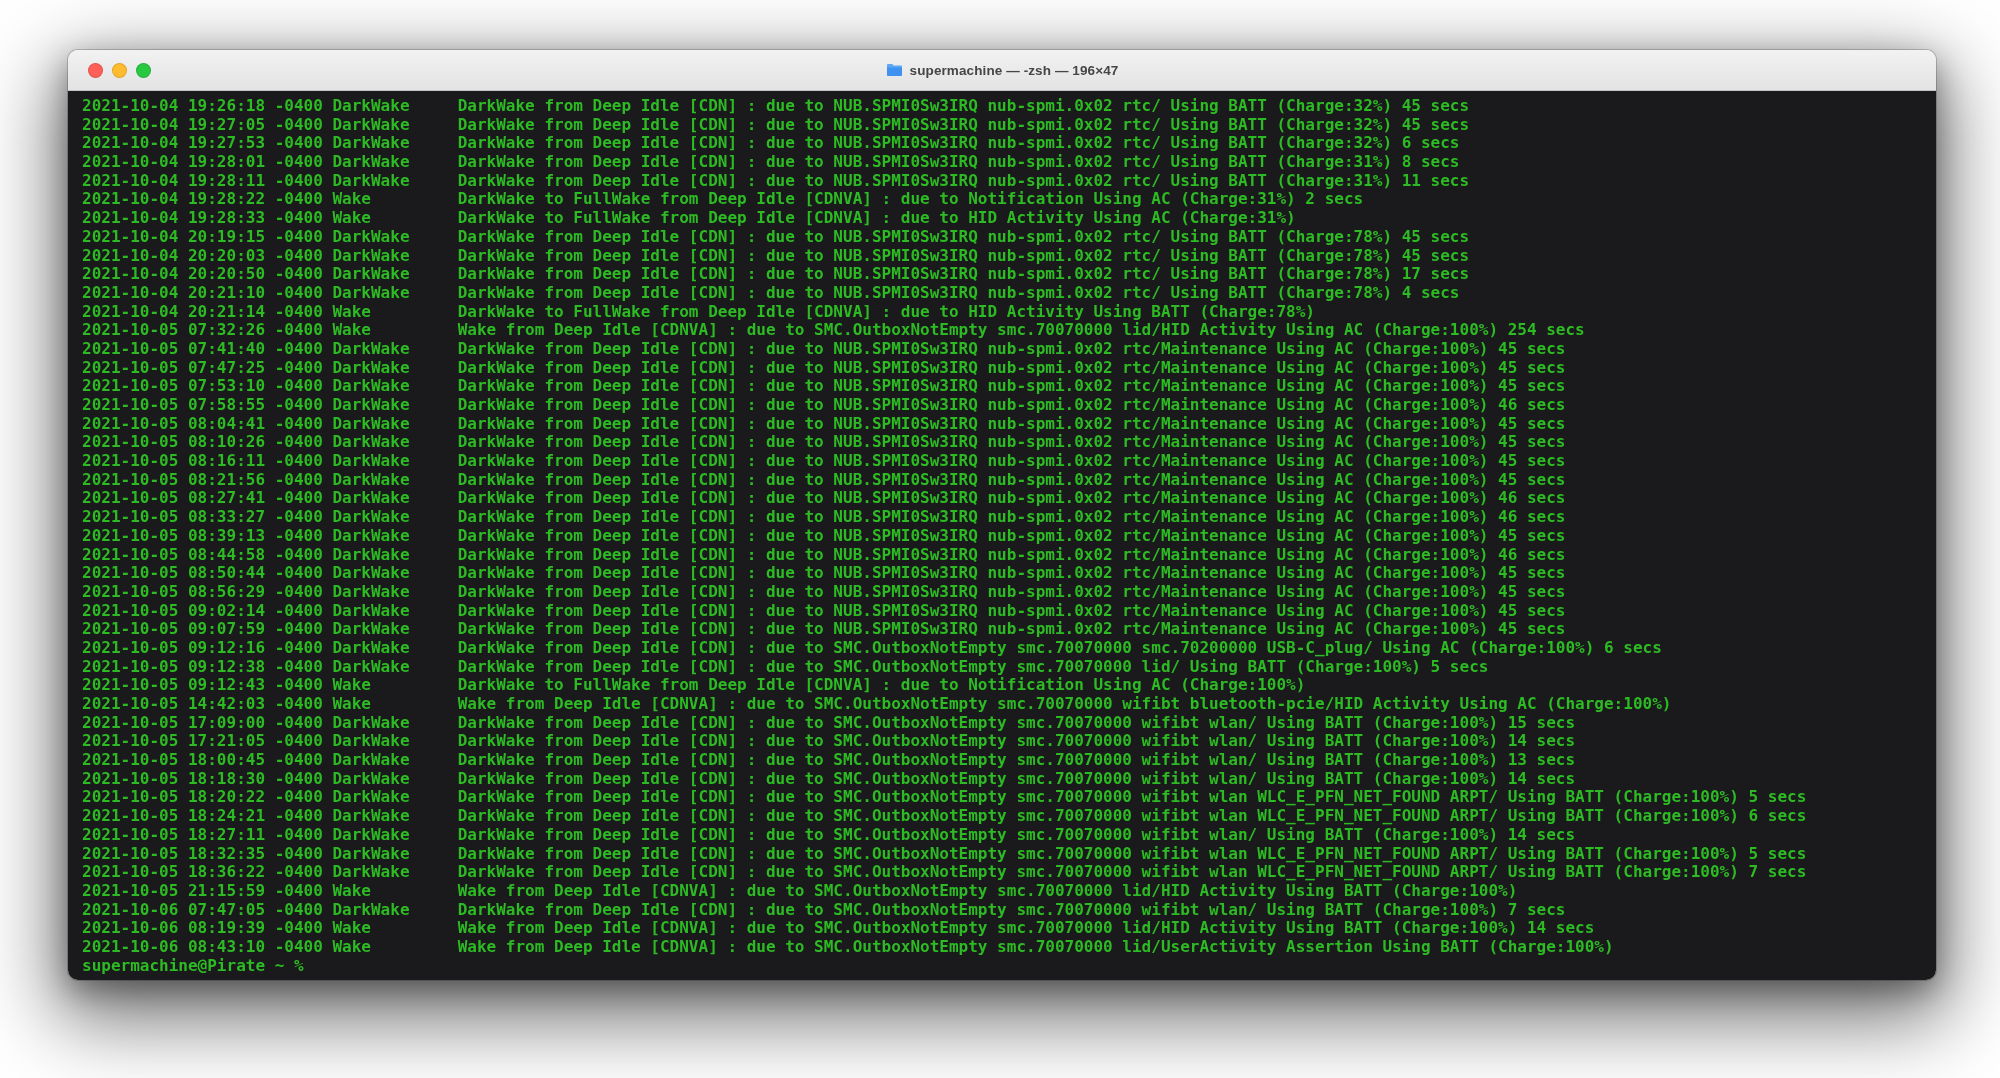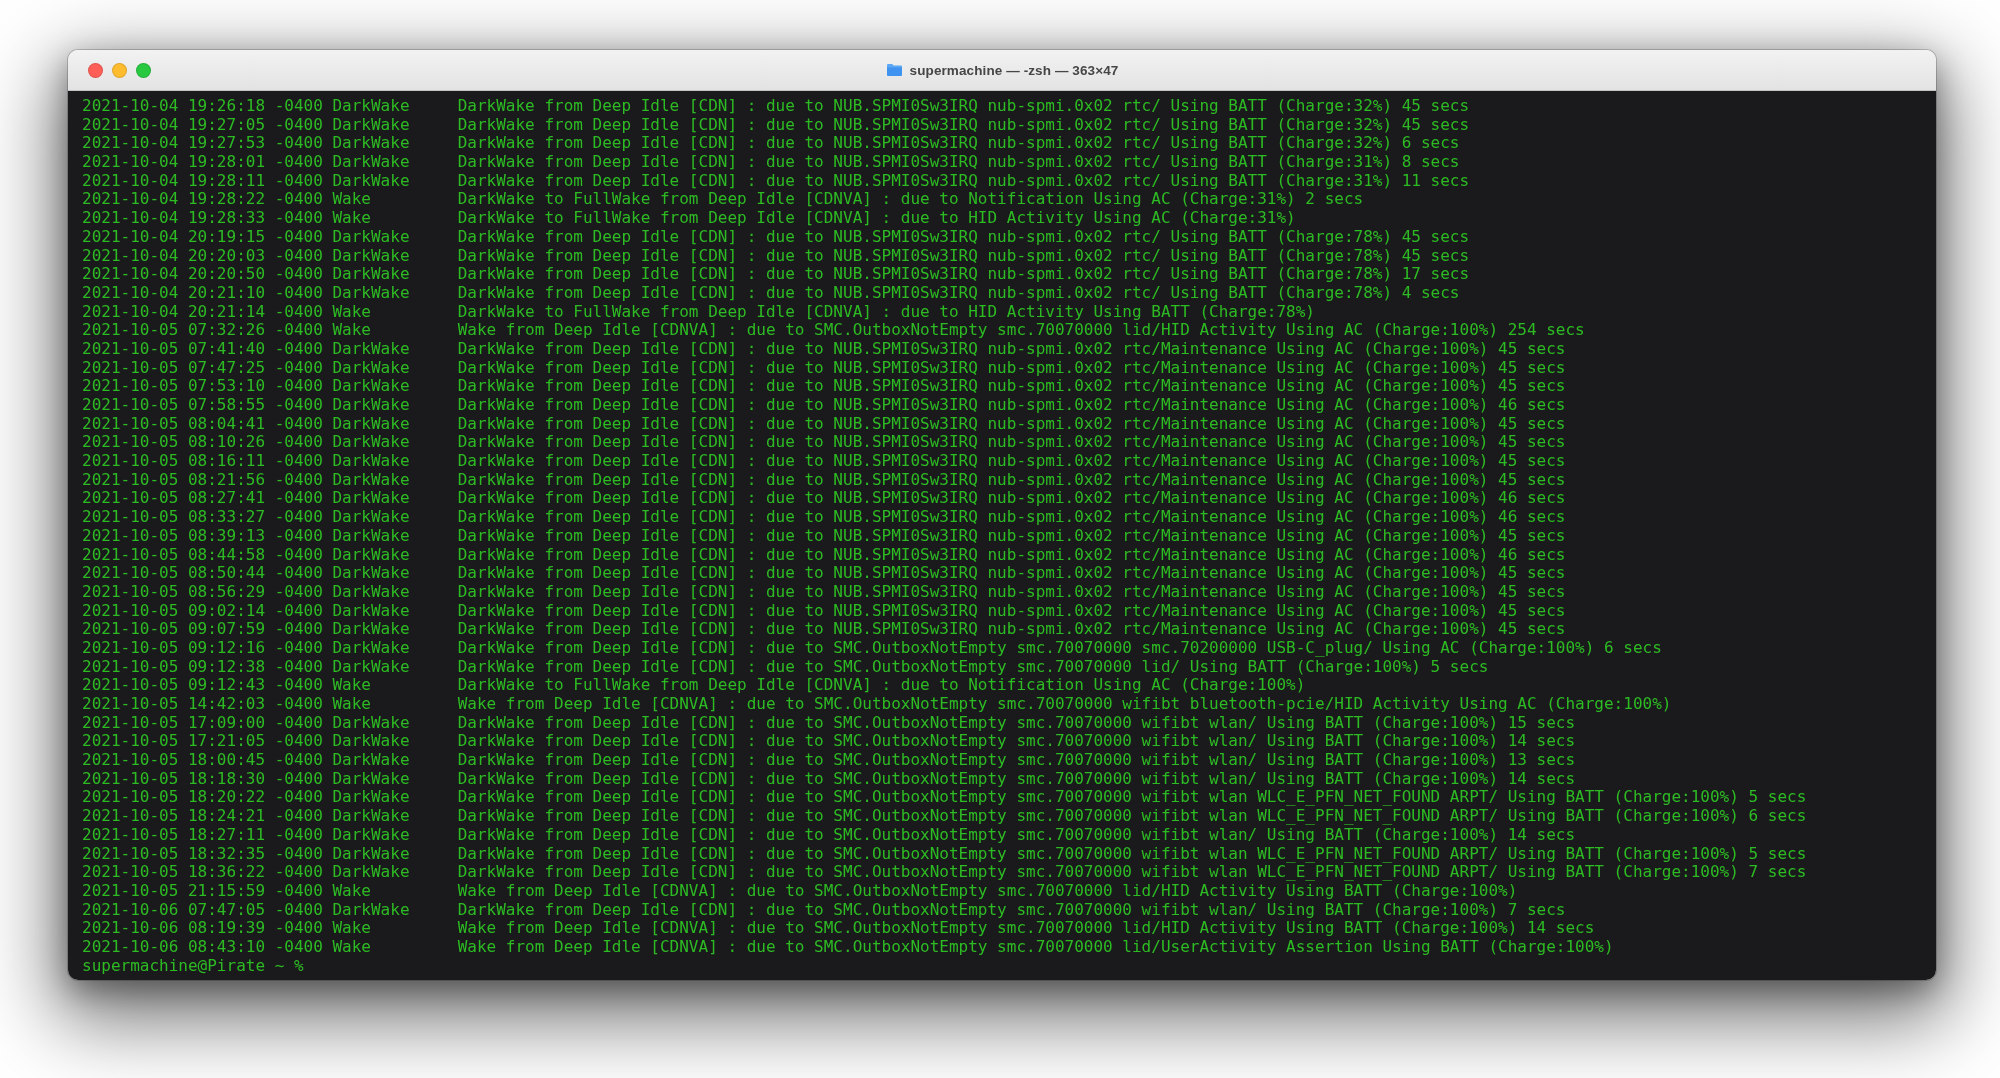--- a/index.html
+++ b/index.html
@@ -61,20 +61,21 @@
     font-weight: bold;
     color: #464646;
     letter-spacing: 0.1px;
   }
   .proxy-icon { display: inline-flex; }
   .term {
     flex: 1 1 auto;
     background: #1a1a1c;
     padding: 6px 14px 0 14px;
     overflow: hidden;
+    font-weight: bold;
   }
   .term pre {
     margin: 0;
     font-family: "DejaVu Sans Mono", monospace;
     font-size: 16px;
     line-height: 18.7px;
     color: #2dbb23;
     white-space: pre;
   }
   .log-line, .prompt-line {
@@ -91,19 +92,19 @@
       <button class="light yellow" aria-label="minimize"></button>
       <button class="light green" aria-label="zoom"></button>
     </div>
     <div class="titletext">
       <span class="proxy-icon">
         <svg width="17" height="14" viewBox="0 0 17 14">
           <path d="M1 2.2 C1 1.5 1.5 1 2.2 1 L6.2 1 L7.6 2.6 L14.8 2.6 C15.5 2.6 16 3.1 16 3.8 L16 11.8 C16 12.5 15.5 13 14.8 13 L2.2 13 C1.5 13 1 12.5 1 11.8 Z" fill="#5ba7f5"></path>
           <path d="M1 4.4 L16 4.4 L16 11.8 C16 12.5 15.5 13 14.8 13 L2.2 13 C1.5 13 1 12.5 1 11.8 Z" fill="#3f92ef"></path>
         </svg>
       </span>
-      <span>supermachine — -zsh — 363×47</span>
+      <span>supermachine — -zsh — 196×47</span>
     </div>
   </div>
   <div class="term">
     <pre id="terminal-log"><div class="log-line">2021-10-04 19:26:18 -0400 DarkWake     DarkWake from Deep Idle [CDN] : due to NUB.SPMI0Sw3IRQ nub-spmi.0x02 rtc/ Using BATT (Charge:32%) 45 secs</div><div class="log-line">2021-10-04 19:27:05 -0400 DarkWake     DarkWake from Deep Idle [CDN] : due to NUB.SPMI0Sw3IRQ nub-spmi.0x02 rtc/ Using BATT (Charge:32%) 45 secs</div><div class="log-line">2021-10-04 19:27:53 -0400 DarkWake     DarkWake from Deep Idle [CDN] : due to NUB.SPMI0Sw3IRQ nub-spmi.0x02 rtc/ Using BATT (Charge:32%) 6 secs</div><div class="log-line">2021-10-04 19:28:01 -0400 DarkWake     DarkWake from Deep Idle [CDN] : due to NUB.SPMI0Sw3IRQ nub-spmi.0x02 rtc/ Using BATT (Charge:31%) 8 secs</div><div class="log-line">2021-10-04 19:28:11 -0400 DarkWake     DarkWake from Deep Idle [CDN] : due to NUB.SPMI0Sw3IRQ nub-spmi.0x02 rtc/ Using BATT (Charge:31%) 11 secs</div><div class="log-line">2021-10-04 19:28:22 -0400 Wake         DarkWake to FullWake from Deep Idle [CDNVA] : due to Notification Using AC (Charge:31%) 2 secs</div><div class="log-line">2021-10-04 19:28:33 -0400 Wake         DarkWake to FullWake from Deep Idle [CDNVA] : due to HID Activity Using AC (Charge:31%)</div><div class="log-line">2021-10-04 20:19:15 -0400 DarkWake     DarkWake from Deep Idle [CDN] : due to NUB.SPMI0Sw3IRQ nub-spmi.0x02 rtc/ Using BATT (Charge:78%) 45 secs</div><div class="log-line">2021-10-04 20:20:03 -0400 DarkWake     DarkWake from Deep Idle [CDN] : due to NUB.SPMI0Sw3IRQ nub-spmi.0x02 rtc/ Using BATT (Charge:78%) 45 secs</div><div class="log-line">2021-10-04 20:20:50 -0400 DarkWake     DarkWake from Deep Idle [CDN] : due to NUB.SPMI0Sw3IRQ nub-spmi.0x02 rtc/ Using BATT (Charge:78%) 17 secs</div><div class="log-line">2021-10-04 20:21:10 -0400 DarkWake     DarkWake from Deep Idle [CDN] : due to NUB.SPMI0Sw3IRQ nub-spmi.0x02 rtc/ Using BATT (Charge:78%) 4 secs</div><div class="log-line">2021-10-04 20:21:14 -0400 Wake         DarkWake to FullWake from Deep Idle [CDNVA] : due to HID Activity Using BATT (Charge:78%)</div><div class="log-line">2021-10-05 07:32:26 -0400 Wake         Wake from Deep Idle [CDNVA] : due to SMC.OutboxNotEmpty smc.70070000 lid/HID Activity Using AC (Charge:100%) 254 secs</div><div class="log-line">2021-10-05 07:41:40 -0400 DarkWake     DarkWake from Deep Idle [CDN] : due to NUB.SPMI0Sw3IRQ nub-spmi.0x02 rtc/Maintenance Using AC (Charge:100%) 45 secs</div><div class="log-line">2021-10-05 07:47:25 -0400 DarkWake     DarkWake from Deep Idle [CDN] : due to NUB.SPMI0Sw3IRQ nub-spmi.0x02 rtc/Maintenance Using AC (Charge:100%) 45 secs</div><div class="log-line">2021-10-05 07:53:10 -0400 DarkWake     DarkWake from Deep Idle [CDN] : due to NUB.SPMI0Sw3IRQ nub-spmi.0x02 rtc/Maintenance Using AC (Charge:100%) 45 secs</div><div class="log-line">2021-10-05 07:58:55 -0400 DarkWake     DarkWake from Deep Idle [CDN] : due to NUB.SPMI0Sw3IRQ nub-spmi.0x02 rtc/Maintenance Using AC (Charge:100%) 46 secs</div><div class="log-line">2021-10-05 08:04:41 -0400 DarkWake     DarkWake from Deep Idle [CDN] : due to NUB.SPMI0Sw3IRQ nub-spmi.0x02 rtc/Maintenance Using AC (Charge:100%) 45 secs</div><div class="log-line">2021-10-05 08:10:26 -0400 DarkWake     DarkWake from Deep Idle [CDN] : due to NUB.SPMI0Sw3IRQ nub-spmi.0x02 rtc/Maintenance Using AC (Charge:100%) 45 secs</div><div class="log-line">2021-10-05 08:16:11 -0400 DarkWake     DarkWake from Deep Idle [CDN] : due to NUB.SPMI0Sw3IRQ nub-spmi.0x02 rtc/Maintenance Using AC (Charge:100%) 45 secs</div><div class="log-line">2021-10-05 08:21:56 -0400 DarkWake     DarkWake from Deep Idle [CDN] : due to NUB.SPMI0Sw3IRQ nub-spmi.0x02 rtc/Maintenance Using AC (Charge:100%) 45 secs</div><div class="log-line">2021-10-05 08:27:41 -0400 DarkWake     DarkWake from Deep Idle [CDN] : due to NUB.SPMI0Sw3IRQ nub-spmi.0x02 rtc/Maintenance Using AC (Charge:100%) 46 secs</div><div class="log-line">2021-10-05 08:33:27 -0400 DarkWake     DarkWake from Deep Idle [CDN] : due to NUB.SPMI0Sw3IRQ nub-spmi.0x02 rtc/Maintenance Using AC (Charge:100%) 46 secs</div><div class="log-line">2021-10-05 08:39:13 -0400 DarkWake     DarkWake from Deep Idle [CDN] : due to NUB.SPMI0Sw3IRQ nub-spmi.0x02 rtc/Maintenance Using AC (Charge:100%) 45 secs</div><div class="log-line">2021-10-05 08:44:58 -0400 DarkWake     DarkWake from Deep Idle [CDN] : due to NUB.SPMI0Sw3IRQ nub-spmi.0x02 rtc/Maintenance Using AC (Charge:100%) 46 secs</div><div class="log-line">2021-10-05 08:50:44 -0400 DarkWake     DarkWake from Deep Idle [CDN] : due to NUB.SPMI0Sw3IRQ nub-spmi.0x02 rtc/Maintenance Using AC (Charge:100%) 45 secs</div><div class="log-line">2021-10-05 08:56:29 -0400 DarkWake     DarkWake from Deep Idle [CDN] : due to NUB.SPMI0Sw3IRQ nub-spmi.0x02 rtc/Maintenance Using AC (Charge:100%) 45 secs</div><div class="log-line">2021-10-05 09:02:14 -0400 DarkWake     DarkWake from Deep Idle [CDN] : due to NUB.SPMI0Sw3IRQ nub-spmi.0x02 rtc/Maintenance Using AC (Charge:100%) 45 secs</div><div class="log-line">2021-10-05 09:07:59 -0400 DarkWake     DarkWake from Deep Idle [CDN] : due to NUB.SPMI0Sw3IRQ nub-spmi.0x02 rtc/Maintenance Using AC (Charge:100%) 45 secs</div><div class="log-line">2021-10-05 09:12:16 -0400 DarkWake     DarkWake from Deep Idle [CDN] : due to SMC.OutboxNotEmpty smc.70070000 smc.70200000 USB-C_plug/ Using AC (Charge:100%) 6 secs</div><div class="log-line">2021-10-05 09:12:38 -0400 DarkWake     DarkWake from Deep Idle [CDN] : due to SMC.OutboxNotEmpty smc.70070000 lid/ Using BATT (Charge:100%) 5 secs</div><div class="log-line">2021-10-05 09:12:43 -0400 Wake         DarkWake to FullWake from Deep Idle [CDNVA] : due to Notification Using AC (Charge:100%)</div><div class="log-line">2021-10-05 14:42:03 -0400 Wake         Wake from Deep Idle [CDNVA] : due to SMC.OutboxNotEmpty smc.70070000 wifibt bluetooth-pcie/HID Activity Using AC (Charge:100%)</div><div class="log-line">2021-10-05 17:09:00 -0400 DarkWake     DarkWake from Deep Idle [CDN] : due to SMC.OutboxNotEmpty smc.70070000 wifibt wlan/ Using BATT (Charge:100%) 15 secs</div><div class="log-line">2021-10-05 17:21:05 -0400 DarkWake     DarkWake from Deep Idle [CDN] : due to SMC.OutboxNotEmpty smc.70070000 wifibt wlan/ Using BATT (Charge:100%) 14 secs</div><div class="log-line">2021-10-05 18:00:45 -0400 DarkWake     DarkWake from Deep Idle [CDN] : due to SMC.OutboxNotEmpty smc.70070000 wifibt wlan/ Using BATT (Charge:100%) 13 secs</div><div class="log-line">2021-10-05 18:18:30 -0400 DarkWake     DarkWake from Deep Idle [CDN] : due to SMC.OutboxNotEmpty smc.70070000 wifibt wlan/ Using BATT (Charge:100%) 14 secs</div><div class="log-line">2021-10-05 18:20:22 -0400 DarkWake     DarkWake from Deep Idle [CDN] : due to SMC.OutboxNotEmpty smc.70070000 wifibt wlan WLC_E_PFN_NET_FOUND ARPT/ Using BATT (Charge:100%) 5 secs</div><div class="log-line">2021-10-05 18:24:21 -0400 DarkWake     DarkWake from Deep Idle [CDN] : due to SMC.OutboxNotEmpty smc.70070000 wifibt wlan WLC_E_PFN_NET_FOUND ARPT/ Using BATT (Charge:100%) 6 secs</div><div class="log-line">2021-10-05 18:27:11 -0400 DarkWake     DarkWake from Deep Idle [CDN] : due to SMC.OutboxNotEmpty smc.70070000 wifibt wlan/ Using BATT (Charge:100%) 14 secs</div><div class="log-line">2021-10-05 18:32:35 -0400 DarkWake     DarkWake from Deep Idle [CDN] : due to SMC.OutboxNotEmpty smc.70070000 wifibt wlan WLC_E_PFN_NET_FOUND ARPT/ Using BATT (Charge:100%) 5 secs</div><div class="log-line">2021-10-05 18:36:22 -0400 DarkWake     DarkWake from Deep Idle [CDN] : due to SMC.OutboxNotEmpty smc.70070000 wifibt wlan WLC_E_PFN_NET_FOUND ARPT/ Using BATT (Charge:100%) 7 secs</div><div class="log-line">2021-10-05 21:15:59 -0400 Wake         Wake from Deep Idle [CDNVA] : due to SMC.OutboxNotEmpty smc.70070000 lid/HID Activity Using BATT (Charge:100%)</div><div class="log-line">2021-10-06 07:47:05 -0400 DarkWake     DarkWake from Deep Idle [CDN] : due to SMC.OutboxNotEmpty smc.70070000 wifibt wlan/ Using BATT (Charge:100%) 7 secs</div><div class="log-line">2021-10-06 08:19:39 -0400 Wake         Wake from Deep Idle [CDNVA] : due to SMC.OutboxNotEmpty smc.70070000 lid/HID Activity Using BATT (Charge:100%) 14 secs</div><div class="log-line">2021-10-06 08:43:10 -0400 Wake         Wake from Deep Idle [CDNVA] : due to SMC.OutboxNotEmpty smc.70070000 lid/UserActivity Assertion Using BATT (Charge:100%)</div><div class="prompt-line">supermachine@Pirate ~ %</div></pre>
   </div>
 </div>
 
 </body></html>

